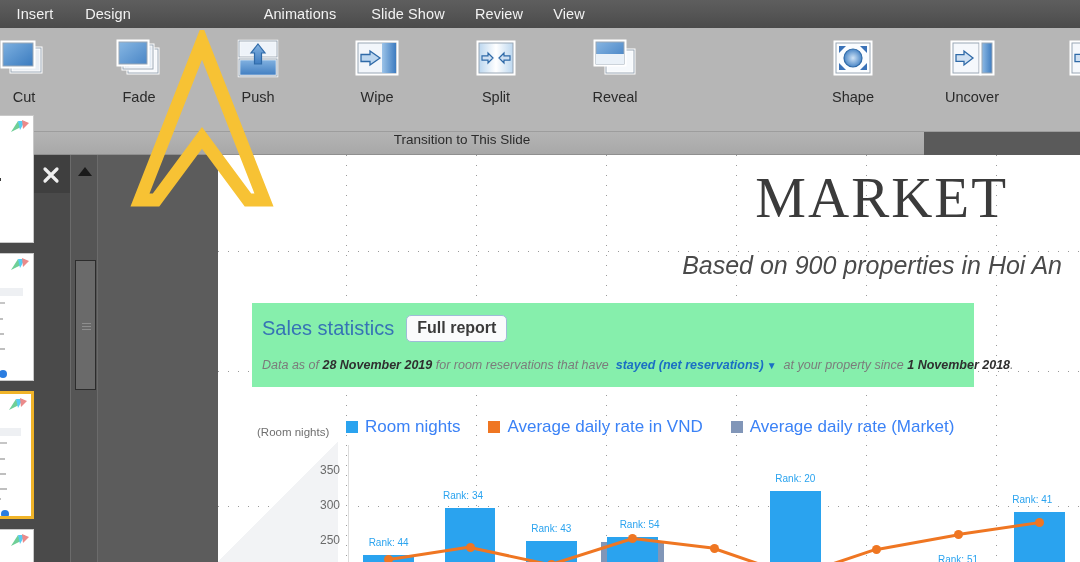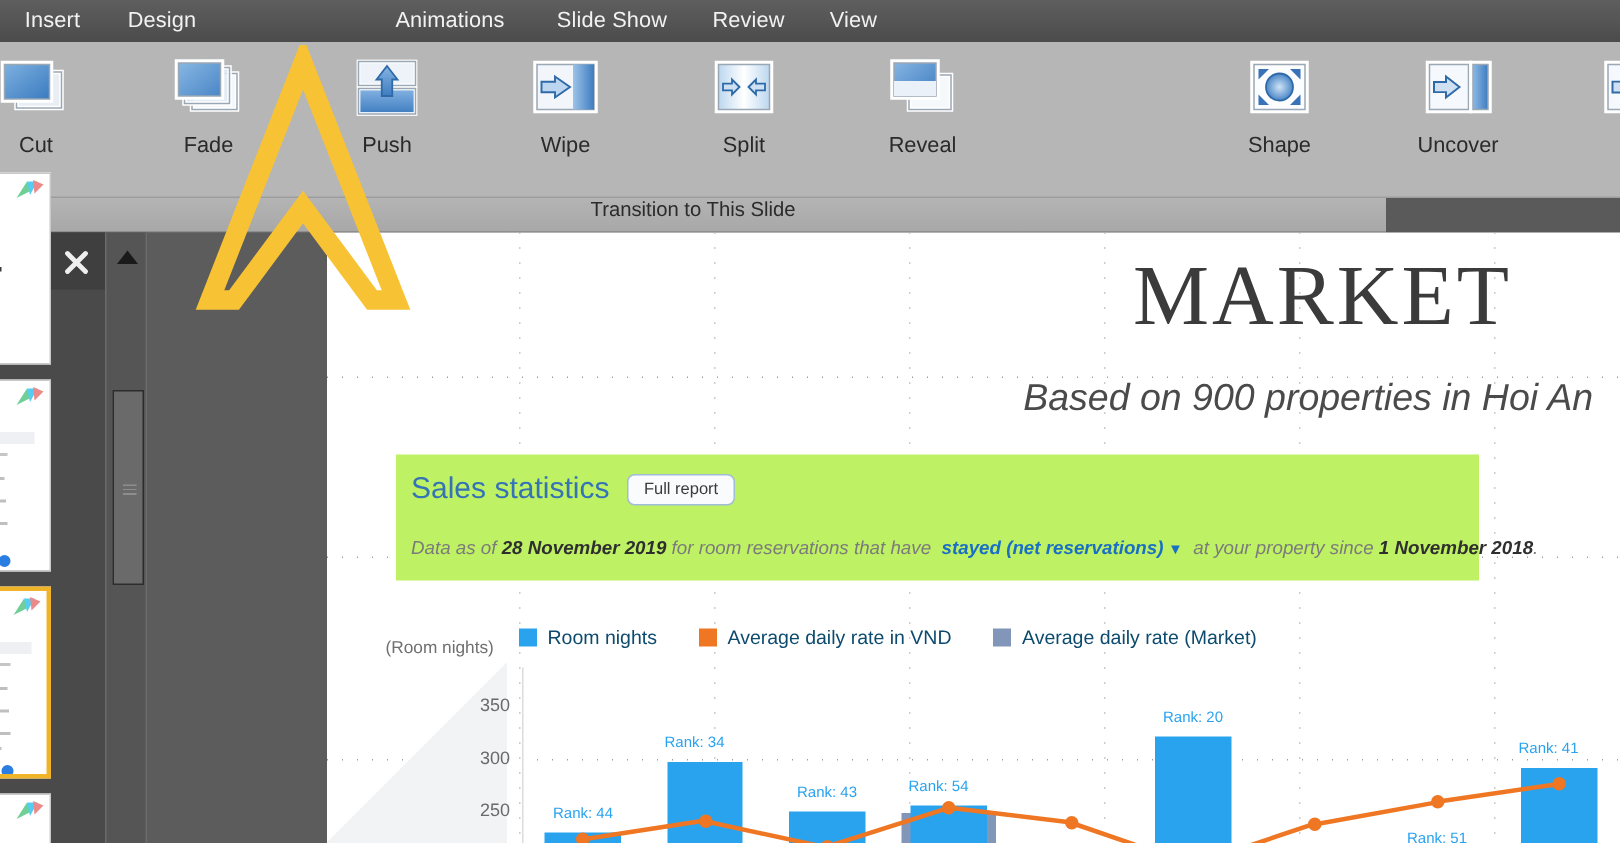--- a/index.html
+++ b/index.html
@@ -89,42 +89,43 @@
     font-family: "Liberation Serif", serif;
     font-size: 57px; color: #3b3b3b; letter-spacing: 2px; line-height: 1;
     white-space: nowrap;
   }
   .s-sub {
     position: absolute; right: 18px; top: 96px;
     font-size: 25px; font-style: italic; color: #4a4a4a; white-space: nowrap;
   }
 
   
-  .card { position: absolute; left: 46px; top: 148px; width: 722px; height: 84px; background: #bef264; }
+  .card { position: absolute; left: 34px; top: 148px; width: 722px; height: 84px; background: #86efac; }
   .card-h { position:absolute; left:10px; top:12px; display:flex; align-items:center; }
   .card-title { font-size: 20px; color: #3673b5; }
   .fullreport {
-    margin-left: 12px; font-size: 11px; color:#3b3b3b;
+    margin-left: 12px; font-size: 16px; color:#3b3b3b;
     border:1px solid #9fbcd8; border-radius: 5px; padding: 3px 10px 4px; background:#fafbfc;
     white-space: nowrap;
+    font-weight: bold;
   }
   .card-sub {
     position:absolute; left:10px; top:55px; font-size:12.5px; font-style: italic;
     color:#7b7b7b; white-space: nowrap;
   }
   .card-sub b { color:#2f2f2f; font-weight:bold; }
   .lk { color:#1a6fc4; font-weight:bold; font-style:italic; }
   .caret { display:inline-block; margin-left:3px; font-style:normal; color:#1a6fc4; font-size:10px; }
 
   
   .axlabel { position:absolute; left:39px; top:243px; font-size:11.5px; color:#6f6f6f; white-space:nowrap;margin-top:28px; }
   .legend { position:absolute; left:128px; top:262px; display:flex; align-items:center; gap:0px; }
   .lgi { display:flex; align-items:center; margin-right:28px; white-space:nowrap; }
   .lgsw { width:12px; height:12px; margin-right:7px; }
-  .lgtx { font-size:13px; color:#0c4a6e; }
+  .lgtx { font-size:17px; color:#3b82f6; }
 
   .ytick { position:absolute; font-size:12px; color:#6a6a6a; text-align:right; width:34px; }
   .plot { position:absolute; left:130px; top:290px; width:732px; height:117px; }
   .yaxis { position:absolute; left:130px; top:290px; width:1px; height:117px; background:#dcdcdc; }
   .bar { position:absolute; bottom:0; background:#2aa3ef; }
   .bar.market { background:#8196b8; }
   .ranklab { position:absolute; font-size:10px; color:#2aa3ef; white-space:nowrap; }
   .lineseg { position:absolute; height:3px; background:#ef7622; transform-origin: 0 50%; }
   .dot { position:absolute; width:9px; height:9px; border-radius:50%; background:#ef7622; }
 
@@ -417,21 +418,21 @@
       <div class="yaxis"></div>
       <div class="plot" id="plot">
           <div class="bar market" style="left: 253.453px; width: 62.4267px; top: 97.1px; height: 19.9px;"></div>
           <div class="bar" style="left: 15.4533px; width: 50.4267px; top: 110.4px; height: 6.6px;"></div>
           <div class="ranklab" style="left: 13.6667px; top: 92.4px; width: 54px; text-align: center;">Rank: 44</div>
           <div class="bar" style="left: 96.7867px; width: 50.4267px; top: 62.8px; height: 54.2px;"></div>
           <div class="ranklab" style="left: 95px; top: 44.8px; width: 54px; text-align: left;">Rank: 34</div>
           <div class="bar" style="left: 178.12px; width: 50.4267px; top: 96.4px; height: 20.6px;"></div>
           <div class="ranklab" style="left: 176.333px; top: 78.4px; width: 54px; text-align: center;">Rank: 43</div>
           <div class="bar" style="left: 259.453px; width: 50.4267px; top: 92.2px; height: 24.8px;"></div>
-          <div class="ranklab" style="left: 257.667px; top: 74.2px; width: 54px; text-align: left;">Rank: 54</div>
+          <div class="ranklab" style="left: 257.667px; top: 74.2px; width: 54px; text-align: right;">Rank: 54</div>
           <div class="bar" style="left: 340.787px; width: 50.4267px; top: 158px; height: 0px;"></div>
           <div class="bar" style="left: 422.12px; width: 50.4267px; top: 46px; height: 71px;"></div>
           <div class="ranklab" style="left: 420.333px; top: 28px; width: 54px; text-align: center;">Rank: 20</div>
           <div class="bar" style="left: 503.453px; width: 50.4267px; top: 203.5px; height: 0px;"></div>
           <div class="bar" style="left: 584.787px; width: 50.4267px; top: 126.5px; height: 0px;"></div>
           <div class="ranklab" style="left: 583px; top: 108.5px; width: 54px; text-align: center;">Rank: 51</div>
           <div class="bar" style="left: 666.12px; width: 50.4267px; top: 67px; height: 50px;"></div>
           <div class="ranklab" style="left: 664.333px; top: 49px; width: 54px; ">Rank: 41</div>
           <div class="lineseg" style="left: 40.6667px; top: 113.1px; width: 82.3035px; transform: rotate(-8.80615deg);"></div>
           <div class="lineseg" style="left: 122px; top: 100.5px; width: 83.1947px; transform: rotate(12.1429deg);"></div>

